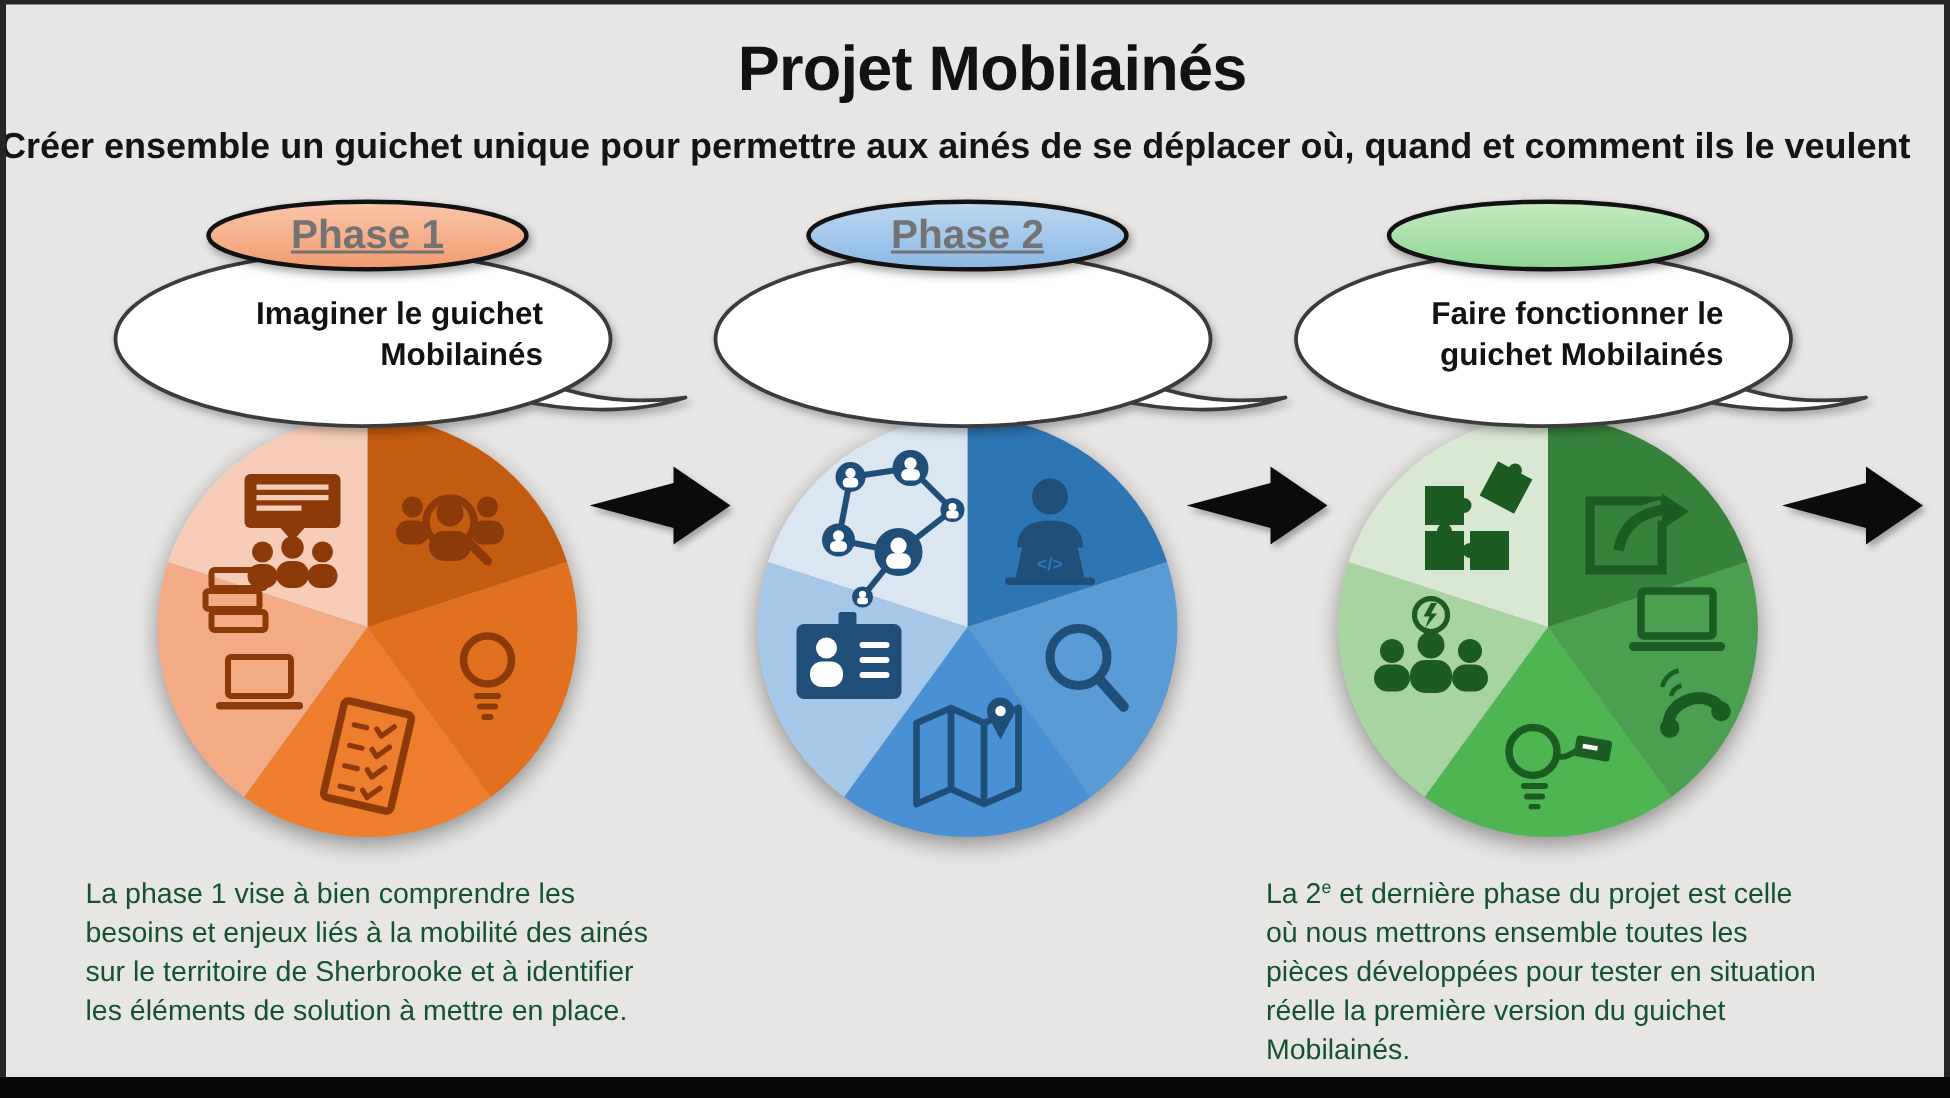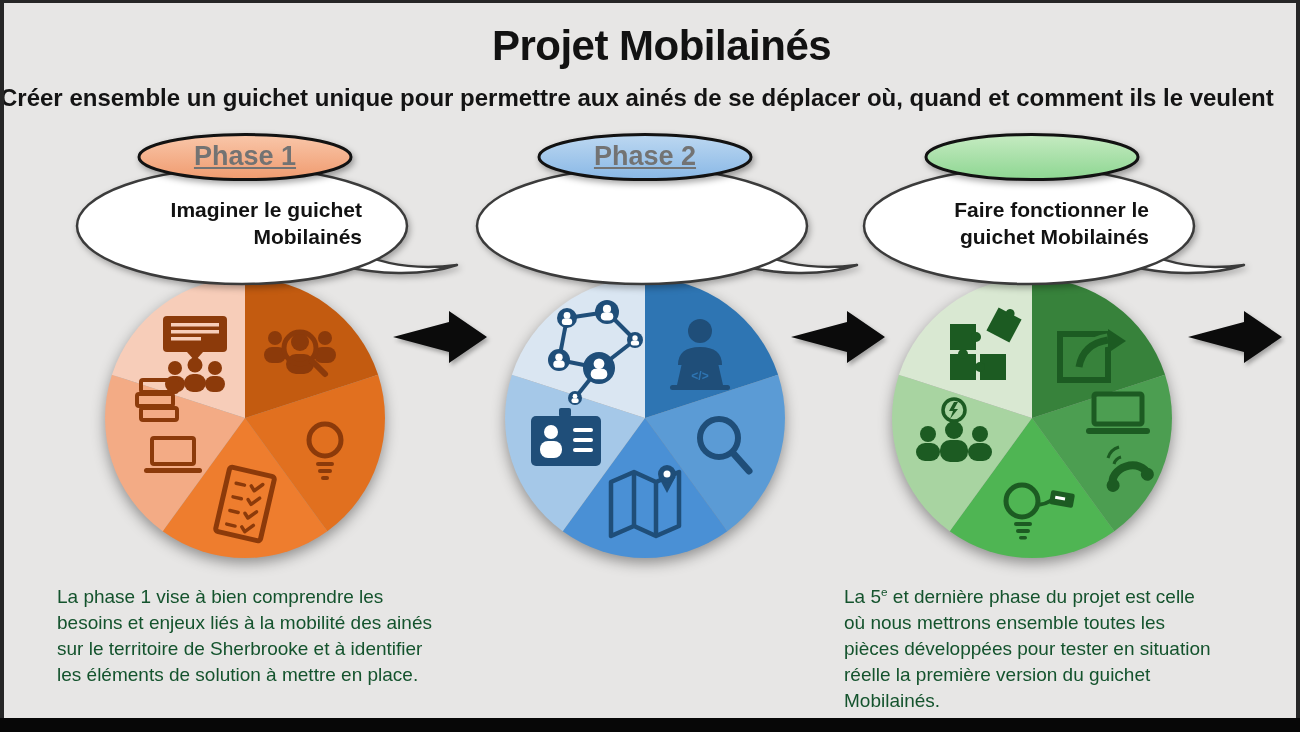--- a/index.html
+++ b/index.html
@@ -300,21 +300,21 @@
     <svg class="badge" width="224" height="52" viewBox="0 0 224 52">
       <defs>
         <linearGradient id="bgrad3" x1="0" y1="0" x2="0" y2="1">
           <stop offset="0" stop-color="#C6EBC2"></stop>
           <stop offset="1" stop-color="#8DD691"></stop>
         </linearGradient>
       </defs>
       <ellipse cx="112" cy="26" rx="106" ry="22.5" fill="url(#bgrad3)" stroke-width="3" stroke="#121212"></ellipse>
     </svg>
 
-    <div class="desc"><span>La 5</span><span class="sup">e</span><span> et dernière phase du projet est celle où nous mettrons ensemble toutes les pièces développées pour tester en situation réelle la première version du guichet Mobilainés.</span></div>
+    <div class="desc"><span>La 2</span><span class="sup">e</span><span> et dernière phase du projet est celle où nous mettrons ensemble toutes les pièces développées pour tester en situation réelle la première version du guichet Mobilainés.</span></div>
   </div>
 
   <svg class="arrow" id="arrow1" width="94" height="62" viewBox="0 0 94 62">
     <polygon points="0,31 56,16 56,5 94,31 56,57 56,46" fill="#0b0b0b"></polygon>
   </svg>
   <svg class="arrow" id="arrow2" width="94" height="62" viewBox="0 0 94 62">
     <polygon points="0,31 56,16 56,5 94,31 56,57 56,46" fill="#0b0b0b"></polygon>
   </svg>
   <svg class="arrow" id="arrow3" width="94" height="62" viewBox="0 0 94 62">
     <polygon points="0,31 56,16 56,5 94,31 56,57 56,46" fill="#0b0b0b"></polygon>

